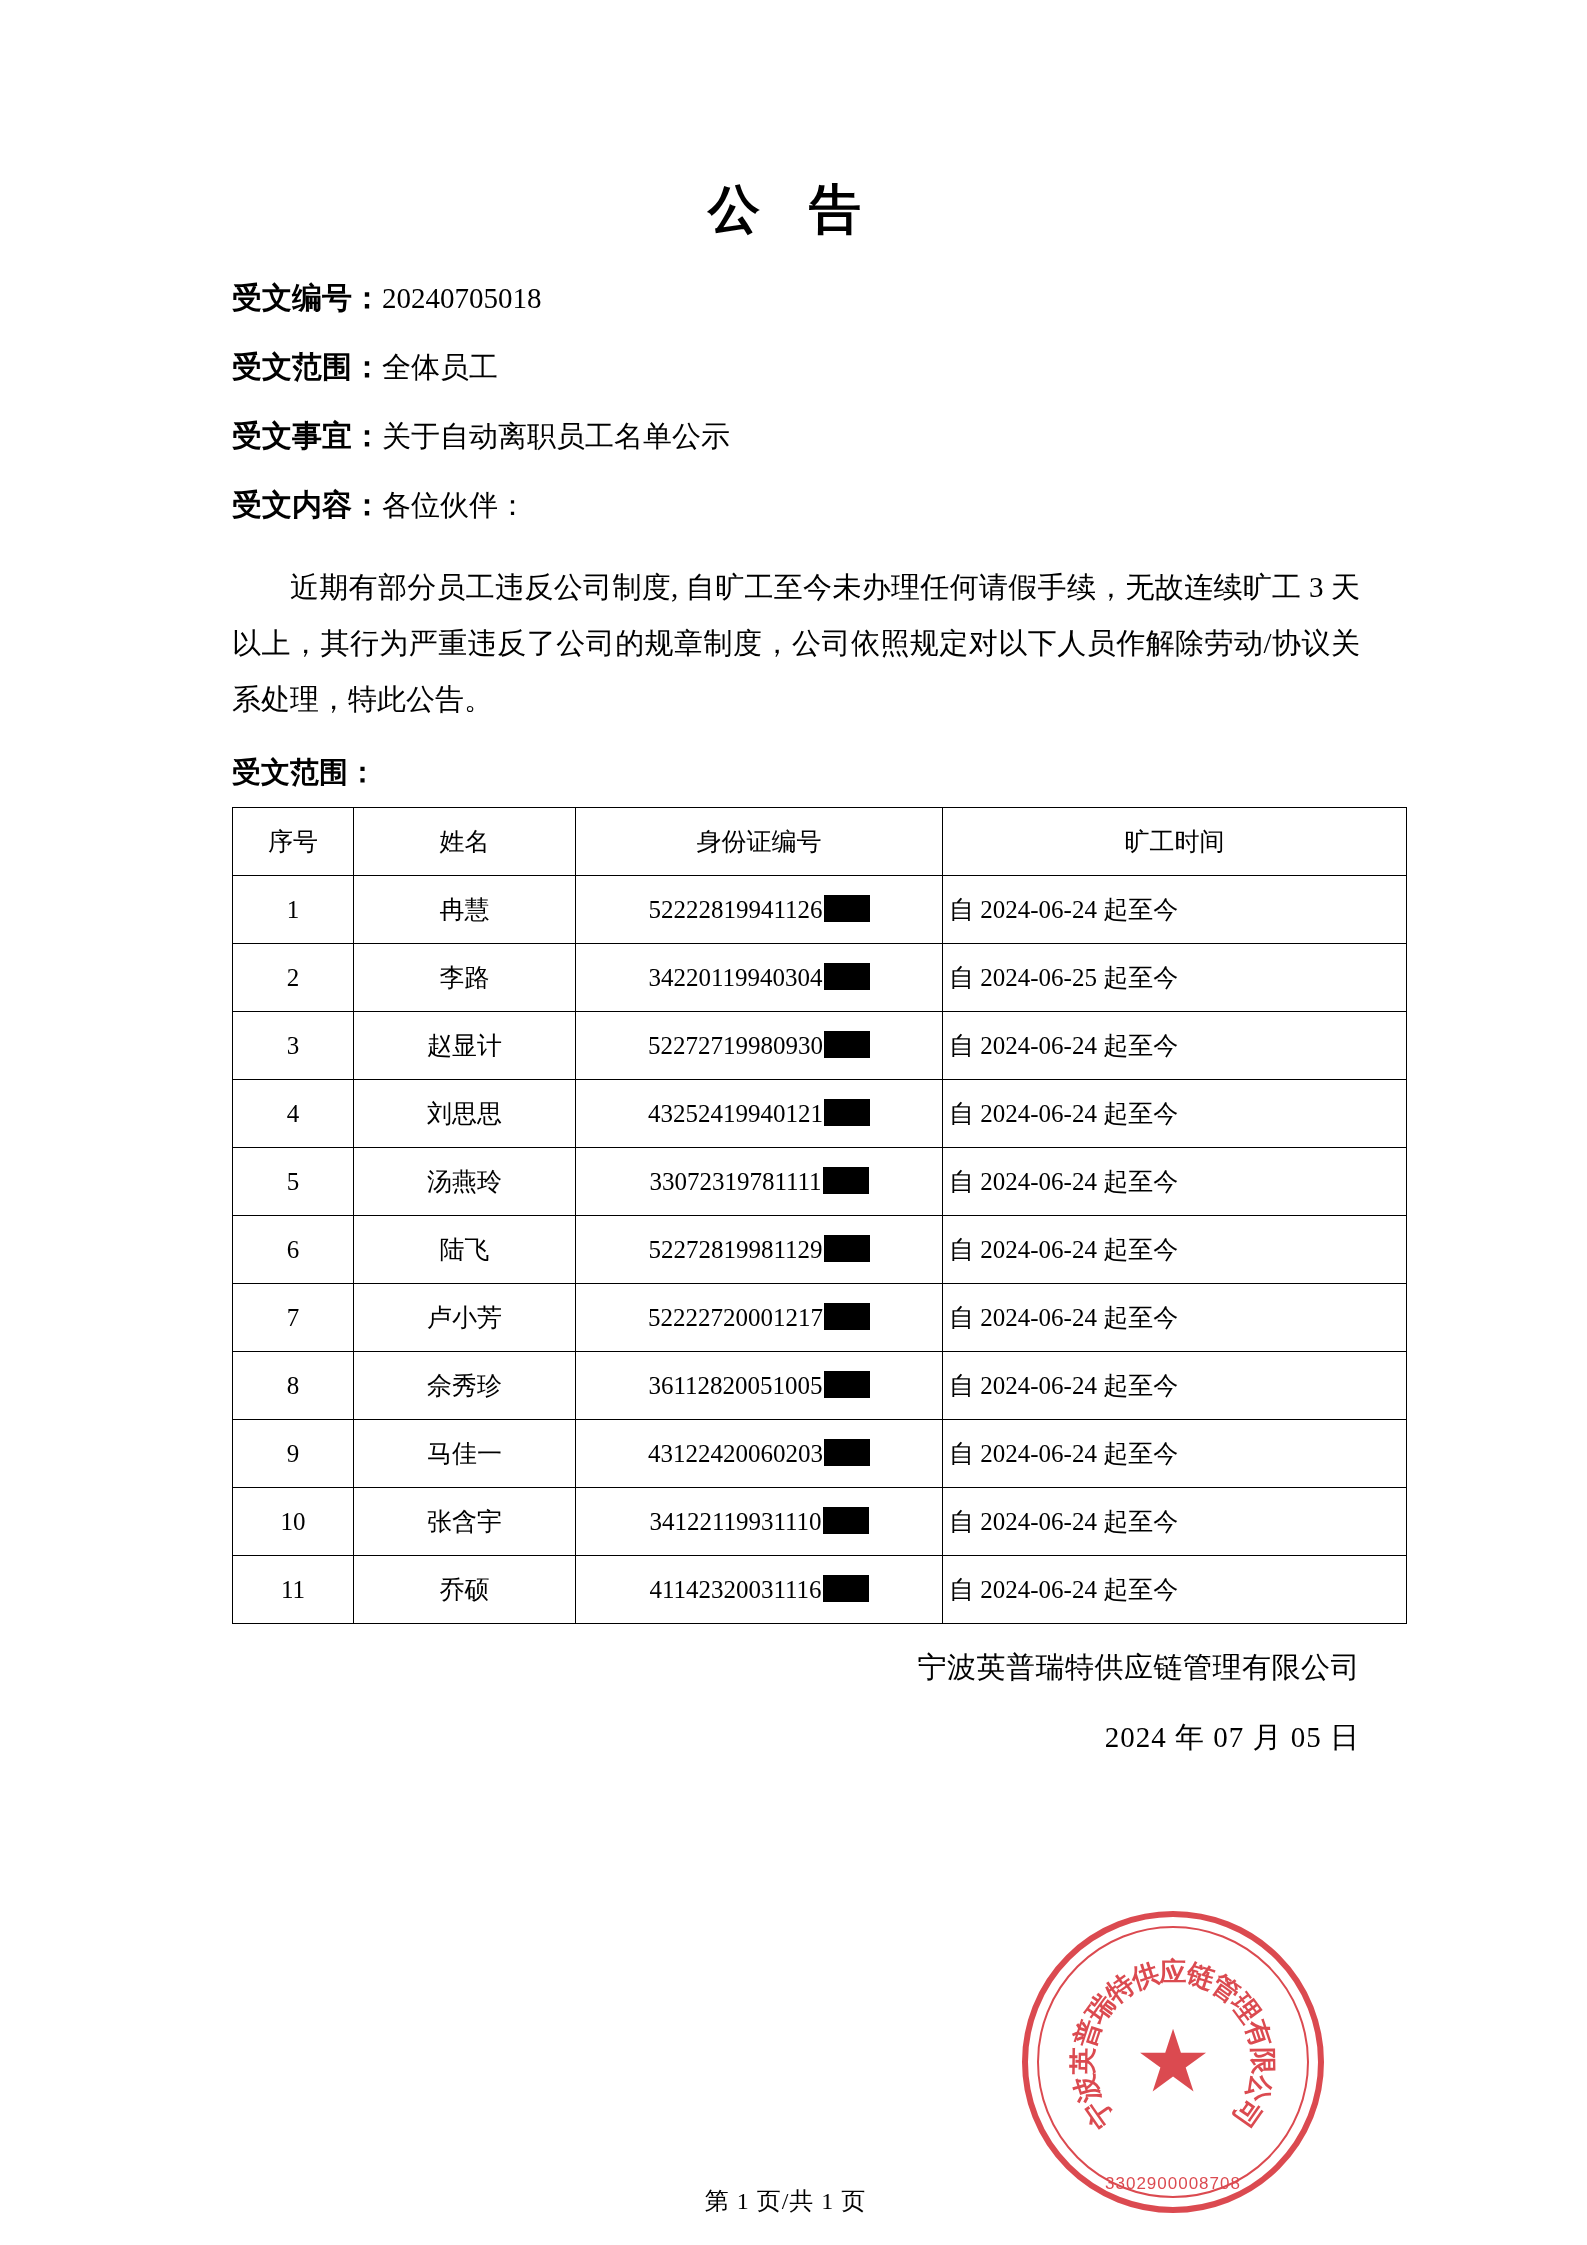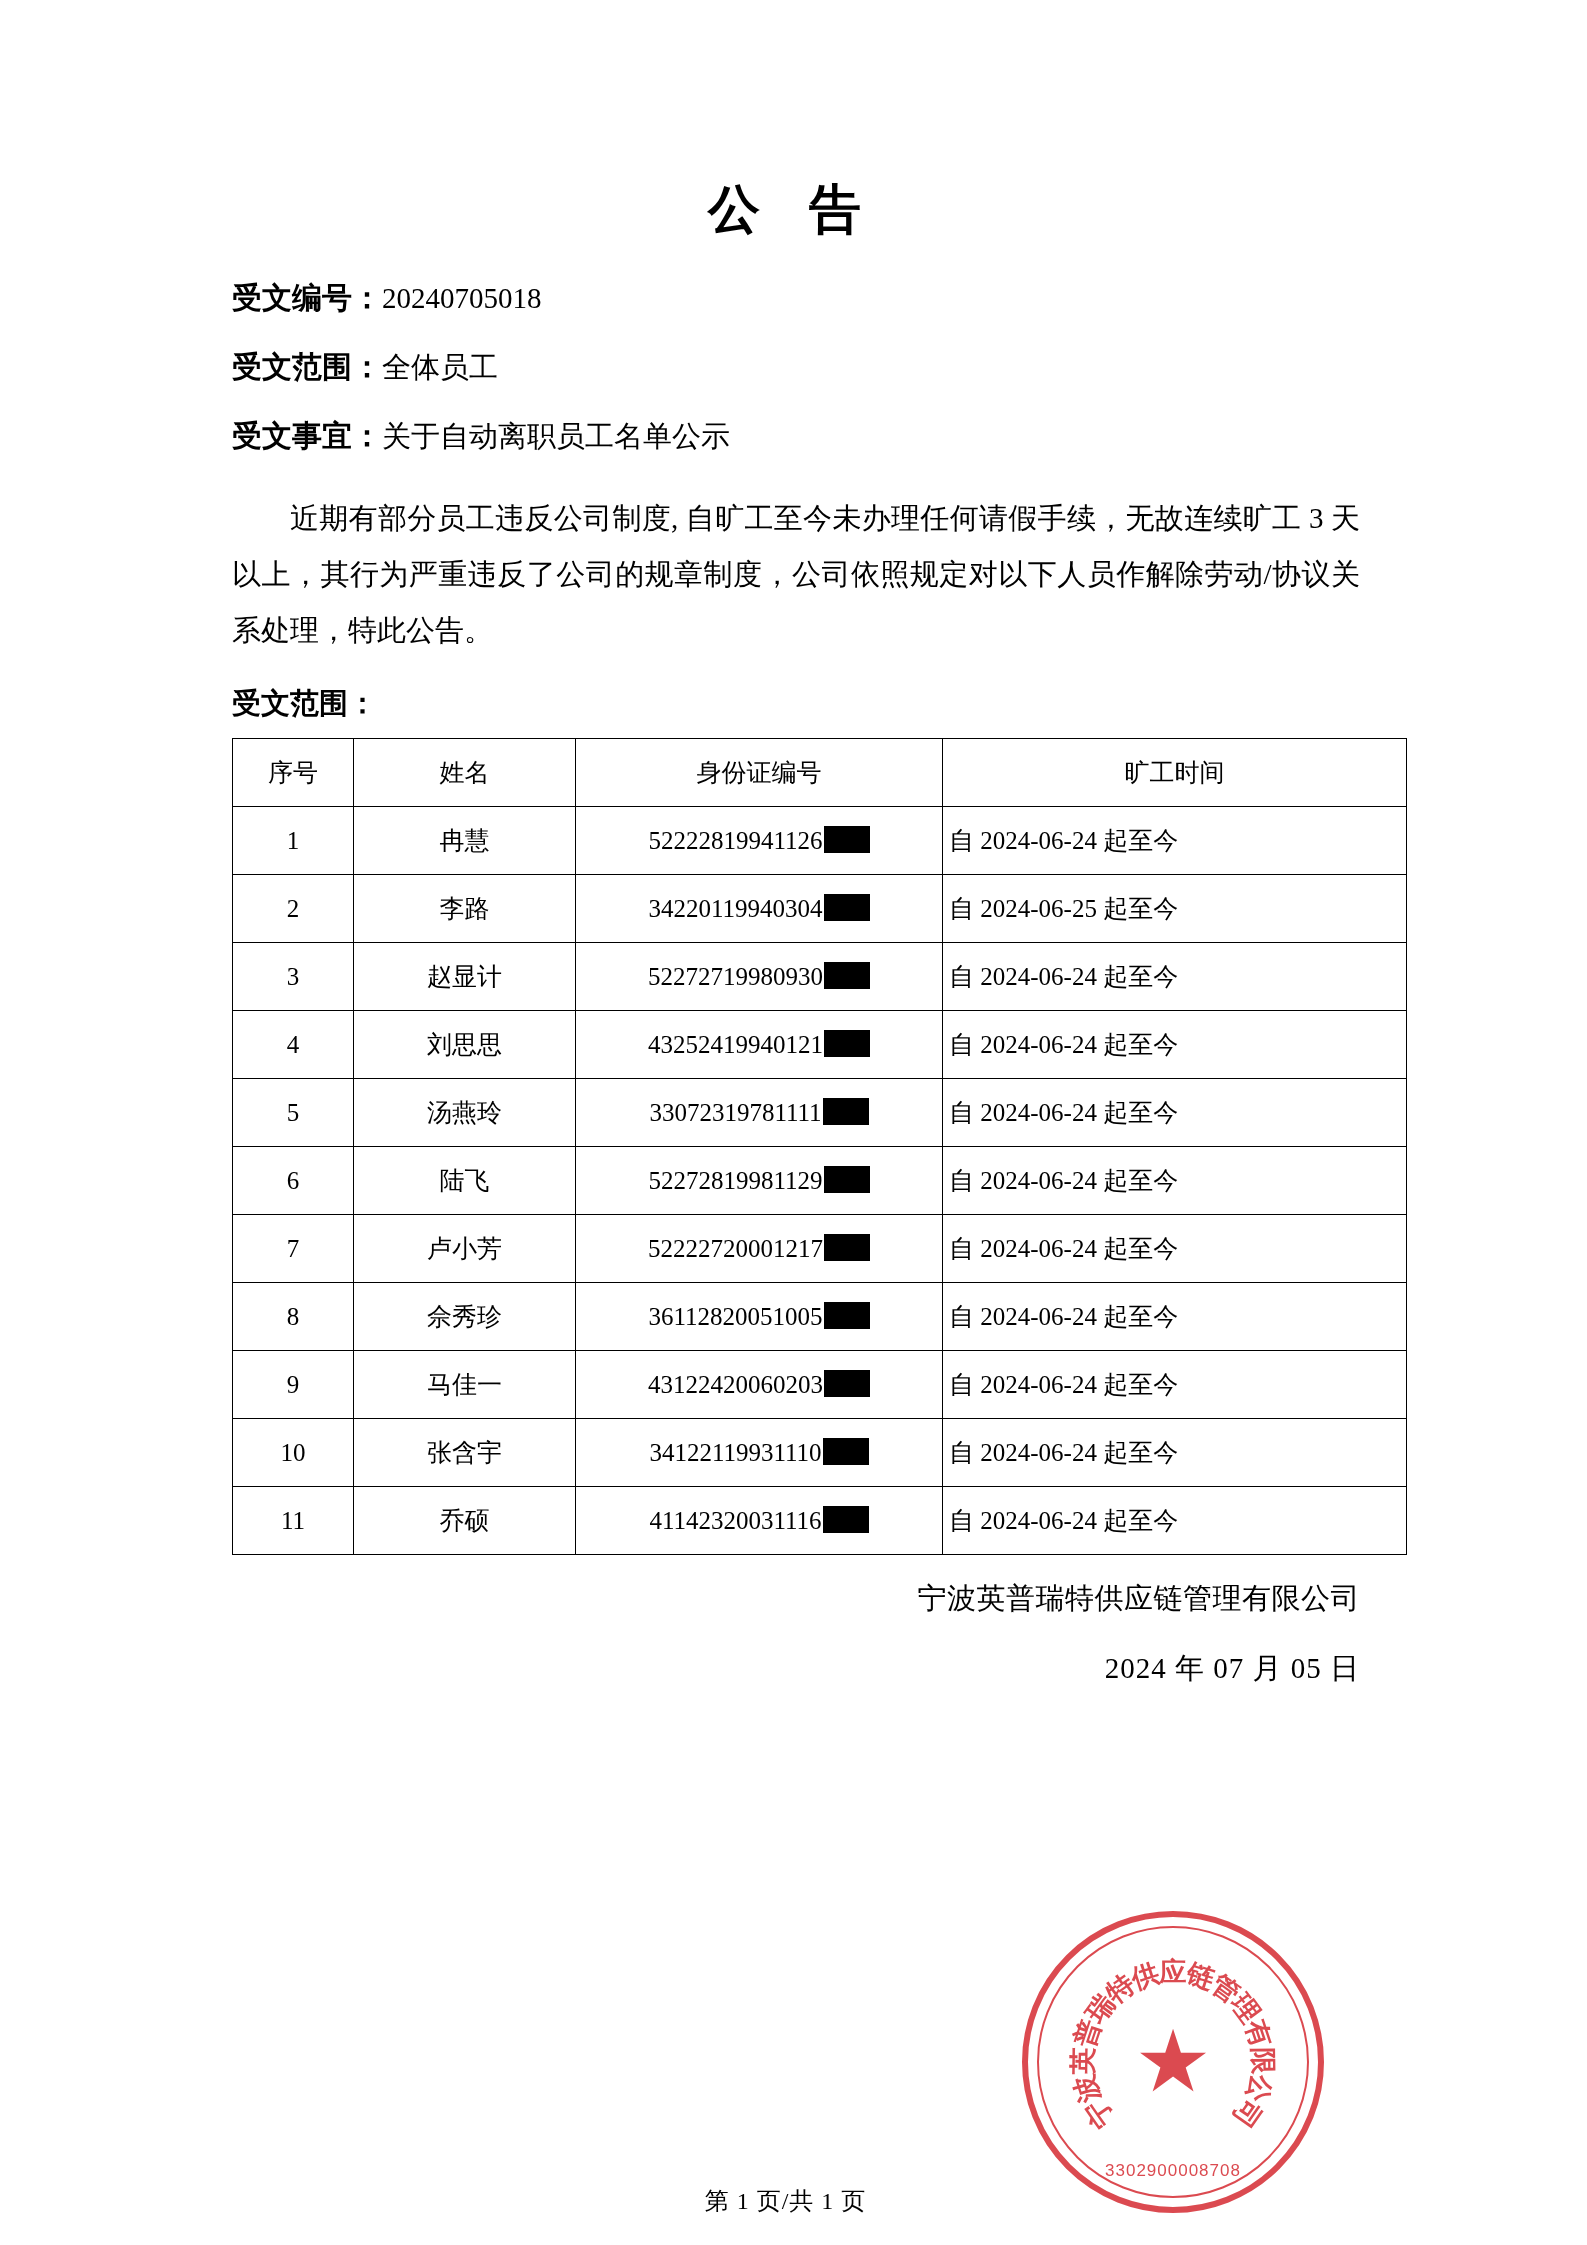--- a/index.html
+++ b/index.html
@@ -170,21 +170,21 @@
     font-size: 27px;
     color: #d4232a;
     font-weight: bold;
     font-family: "Liberation Serif", "DejaVu Serif", serif;
     transform-origin: 0 0;
   }
   .seal-bottom-text {
     position: absolute;
     width: 100%;
     text-align: center;
-    bottom: 26px;
+    bottom: 13px;
     font-size: 17px;
     color: #d4232a;
     letter-spacing: 1px;
     font-family: "Liberation Sans", sans-serif;
   }
 </style>
 </head>
 <body>
 
 <div class="page">
@@ -198,20 +198,23 @@
     </div>
 
     <div class="field-row">
       <span class="field-label">受文范围：</span><span class="field-value">全体员工</span>
     </div>
 
     <div class="field-row">
       <span class="field-label">受文事宜：</span><span class="field-value">关于自动离职员工名单公示</span>
     </div>
 
+    <div class="field-row">
+      <span class="field-label">受文内容：</span><span class="field-value">各位伙伴：</span>
+    </div>
 
     <div class="body-para">近期有部分员工违反公司制度, 自旷工至今未办理任何请假手续，无故连续旷工 3 天以上，其行为严重违反了公司的规章制度，公司依照规定对以下人员作解除劳动/协议关系处理，特此公告。</div>
 
     <div class="list-label">受文范围：</div>
 
     <table class="name-table">
       <thead>
         <tr>
           <th class="col-idx">序号</th>
           <th class="col-name">姓名</th>

